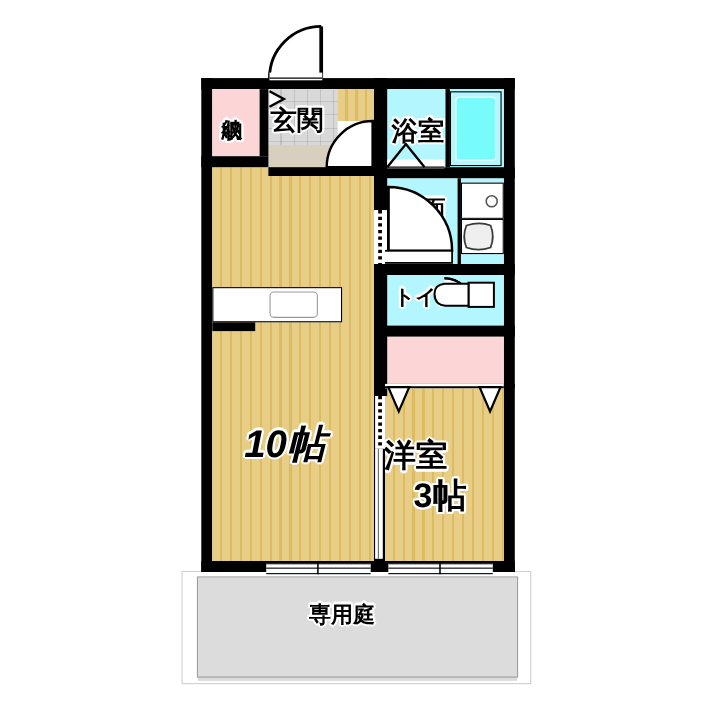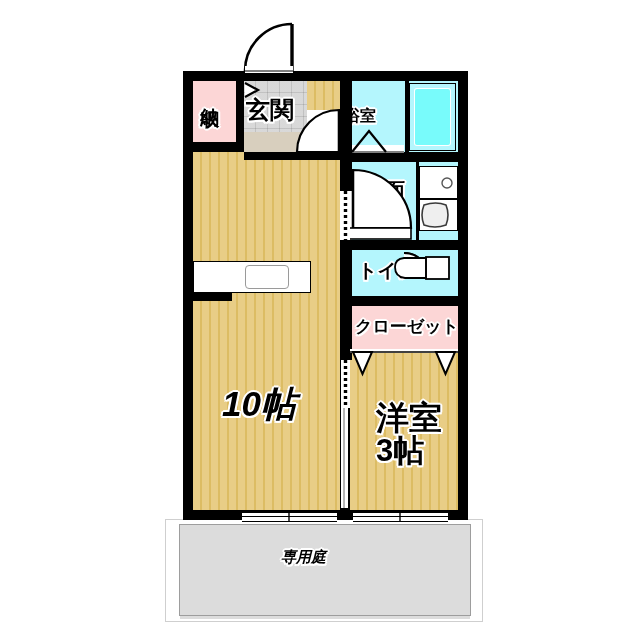--- a/index.html
+++ b/index.html
@@ -57,66 +57,65 @@
   svg.ov{position:absolute;left:0;top:0;width:640px;height:640px;pointer-events:none;}
 </style>
 </head>
 <body>
 
 <div id="plan">
 
   <div class="abs garden" style="left:180px;top:525px;width:290px;height:94px;"></div>
   <div class="abs" style="left:165px;top:519px;width:318px;height:103px;border:1px solid #cfcfcf;background:transparent;"></div>
   <div class="abs" style="left:179px;top:524px;width:292px;height:92px;border:1px solid #9d9d9d;background:transparent;"></div>
-  <div class="lbl" style="left:281px;top:549px;font-size:15px;font-style:italic;">専用庭</div>
+  <div class="lbl" style="left:281px;top:549px;font-size:20px;">専用庭</div>
 
   <div class="abs wall" style="left:183px;top:71px;width:285px;height:10px;"></div>
 
   <div class="abs wall" style="left:183px;top:71px;width:10px;height:449px;"></div>
 
   <div class="abs wall" style="left:458px;top:71px;width:10px;height:449px;"></div>
 
   <div class="abs wall" style="left:183px;top:510px;width:285px;height:10px;"></div>
 
   <div class="abs floor" style="left:193px;top:152px;width:147px;height:358px;"></div>
   <div class="lbl" style="left:222px;top:386px;font-size:35px;font-style:italic;">10帖</div>
 
   <div class="abs floor" style="left:350px;top:349px;width:108px;height:161px;"></div>
-  <div class="lbl" style="left:376px;top:401px;font-size:33px;">洋室</div>
+  <div class="lbl" style="left:349px;top:401px;font-size:29px;">洋室</div>
   <div class="lbl" style="left:376px;top:435px;font-size:31px;">3帖</div>
 
   <div class="abs pink" style="left:193px;top:81px;width:43px;height:61px;"></div>
   <div class="lbl" style="left:199px;top:93px;font-size:19px;line-height:1.15;writing-mode:vertical-rl;">収納</div>
 
   <div class="abs genkan-tile" style="left:244px;top:81px;width:63px;height:71px;"></div>
 
   <div class="abs step" style="left:244px;top:132px;width:63px;height:20px;"></div>
 
   <div class="abs floor" style="left:307px;top:81px;width:33px;height:71px;"></div>
   <div class="abs white" style="left:307px;top:110px;width:33px;height:42px;"></div>
   <div class="lbl" style="left:246px;top:98px;font-size:24px;">玄関</div>
 
   <div class="abs cyan" style="left:352px;top:81px;width:106px;height:71px;"></div>
   <div class="abs tub" style="left:414px;top:88px;width:37px;height:58px;border:2px solid #ffffff;border-radius:3px;"></div>
   <div class="abs white" style="left:409px;top:83px;width:47px;height:68px;border:1px solid #000;background:transparent;"></div>
   <div class="abs tub" style="left:415px;top:89px;width:35px;height:56px;border-radius:2px;"></div>
-  <div class="lbl" style="left:344px;top:108px;font-size:16px;">浴室</div>
+  <div class="lbl" style="left:356px;top:108px;font-size:24px;">浴室</div>
 
   <div class="abs cyan" style="left:352px;top:162px;width:106px;height:78px;"></div>
 
   <div class="abs white" style="left:419px;top:166px;width:39px;height:33px;border:1px solid #000;"></div>
 
   <div class="abs white" style="left:419px;top:199px;width:39px;height:32px;border:1px solid #000;"></div>
   <div class="lbl" style="left:365px;top:180px;font-size:20px;">洗面</div>
 
   <div class="abs cyan" style="left:352px;top:250px;width:106px;height:46px;"></div>
   <div class="lbl" style="left:358px;top:261px;font-size:19px;">トイレ</div>
 
   <div class="abs pink" style="left:350px;top:306px;width:108px;height:43px;"></div>
-  <div class="lbl" style="left:355px;top:318px;font-size:17px;">クローゼット</div>
 
   <div class="abs wall" style="left:183px;top:142px;width:61px;height:10px;"></div>
   <div class="abs wall" style="left:244px;top:152px;width:96px;height:8px;"></div>
 
   <div class="abs wall" style="left:236px;top:81px;width:8px;height:61px;"></div>
 
   <div class="abs wall" style="left:340px;top:71px;width:12px;height:120px;"></div>
 
   <div class="abs wall" style="left:340px;top:240px;width:12px;height:120px;"></div>
 

